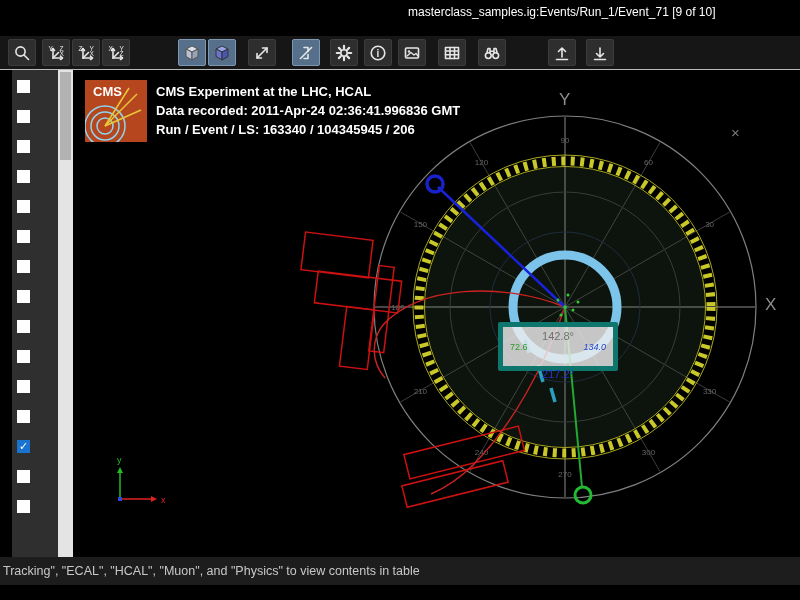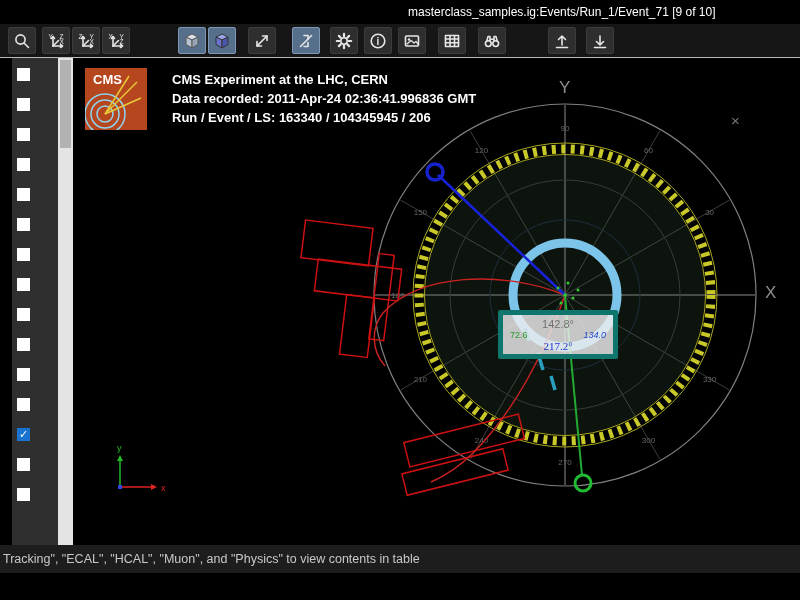--- a/index.html
+++ b/index.html
@@ -2,21 +2,21 @@
 <html><head>
 <meta charset="utf-8">
 <style>
   * { box-sizing: border-box; }
   html,body { margin:0; padding:0; }
   body {
     width:800px; height:600px; background:#000; overflow:hidden; position:relative;
     font-family:"Liberation Sans", sans-serif;
   }
   
-  .titlebar { height:24px; background:#000; position:relative; }
+  .titlebar { height:36px; background:#000; position:relative; }
   .titlebar .wtitle { position:absolute; left:408px; top:5px; color:#fff; font-size:12px; white-space:nowrap; }
   
   .toolbar { height:34px; background:#161616; display:flex; align-items:center; border-bottom:1px solid #b9b9b9; }
   .tb {
     width:28px; height:27px; background:#2e2e2e; border:1px solid #3c3c3c; border-radius:2px;
     display:flex; align-items:center; justify-content:center; padding:0; cursor:pointer; flex:0 0 auto;
   }
   .tb.active { background:#56708c; border-color:#7e98b4; }
   .tb svg { display:block; }
   .ic { stroke:#e6e6e6; stroke-width:1.6; fill:none; stroke-linecap:round; stroke-linejoin:round; }
@@ -25,35 +25,35 @@
   .content { display:flex; height:487px; }
   .sidebar { width:73px; display:flex; background:#000; }
   .cb-col { width:58px; background:linear-gradient(to right, #000 0 12px, #2f2f2f 12px); padding-top:10px; }
   .cb { width:13px; height:13px; background:#fff; margin:0 0 17px 17px; font-size:11px; line-height:13px; text-align:center; color:#fff; cursor:pointer; }
   .cb.checked { background:#1a73d1; }
   .scrollbar { width:15px; background:#e4e4e4; position:relative; }
   .sb-thumb { position:absolute; top:2px; left:2px; width:11px; height:88px; background:#b2b2b2; }
   
   .canvas { flex:1; position:relative; background:#000; overflow:hidden; }
   .canvas svg.detector { position:absolute; left:0; top:0; }
-  .event-header { position:absolute; left:12px; top:10px; display:flex; gap:25px; z-index:3; }
+  .event-header { position:absolute; left:12px; top:10px; display:flex; gap:9px; z-index:3; }
   .event-lines { color:#fff; font-size:13px; font-weight:bold; line-height:19px; padding-top:2px; white-space:nowrap; }
   .axis-label { position:absolute; color:#8e8e8e; font-size:17px; z-index:2; }
   #ylab { left:486px; top:20px; }
   #xlab { left:692px; top:225px; }
   .close-x { position:absolute; left:658px; top:54px; color:#7a7a7a; font-size:15px; z-index:3; cursor:pointer; }
   .tooltip {
     position:absolute; left:425px; top:252px; width:120px; height:49px; z-index:4;
     background:rgba(238,238,238,0.82); border:5px solid #0f766e; border-radius:2px; text-align:center; font-size:11px;
   }
   .tt-row1 { color:#707070; margin-top:3px; }
   .tt-mid { display:flex; justify-content:space-between; padding:0 7px; font-size:9px; margin-top:0px; }
   .tt-left { color:#2a9a2a; }
   .tt-right { color:#2244cc;font-style:italic; }
-  .tt-row2 { color:#2233cc; margin-top:0px;font-family:Liberation Serif, serif; }
+  .tt-row2 { color:#2233cc; margin-top:16px; }
   .ringlabel { font-size:8px; fill:#666; text-anchor:middle; font-family:"Liberation Sans",sans-serif; }
   .triadlbl { font-size:9px; font-family:"Liberation Sans",sans-serif; }
   
   .statusbar { height:28px; background:#1d1d1d; color:#c8c8c8; font-size:12.5px; display:flex; align-items:center; padding-left:3px; }
 </style>
 </head>
 <body>
 
 <div class="titlebar">
   <span class="wtitle">masterclass_samples.ig:Events/Run_1/Event_71 [9 of 10]</span>
@@ -307,21 +307,21 @@
         <rect x="0" y="0" width="62" height="62" fill="#b5461d"></rect>
         <circle cx="20" cy="46" r="8" stroke="#8fd4f0" stroke-width="1.5" fill="none"></circle>
         <circle cx="20" cy="46" r="14" stroke="#8fd4f0" stroke-width="1.5" fill="none"></circle>
         <circle cx="20" cy="46" r="20" stroke="#8fd4f0" stroke-width="1.5" fill="none"></circle>
         <line x1="20" y1="46" x2="52" y2="14" stroke="#e8c838" stroke-width="1.5"></line>
         <line x1="20" y1="46" x2="56" y2="30" stroke="#e8c838" stroke-width="1.5"></line>
         <line x1="20" y1="46" x2="44" y2="8" stroke="#e8c838" stroke-width="1.5"></line>
         <text x="8" y="16" font-size="13" font-weight="bold" fill="#ffffff" font-family="Liberation Sans, sans-serif">CMS</text>
       </svg>
       <div class="event-lines">
-        <div>CMS Experiment at the LHC, CERN</div>
+        <div>CMS Experiment at the LHC, HCAL</div>
         <div>Data recorded: 2011-Apr-24 02:36:41.996836 GMT</div>
         <div>Run / Event / LS: 163340 / 104345945 / 206</div>
       </div>
     </div>
 
     <div class="axis-label" id="ylab">Y</div>
     <div class="axis-label" id="xlab">X</div>
     <div class="close-x">×</div>
 
     <div class="tooltip">

